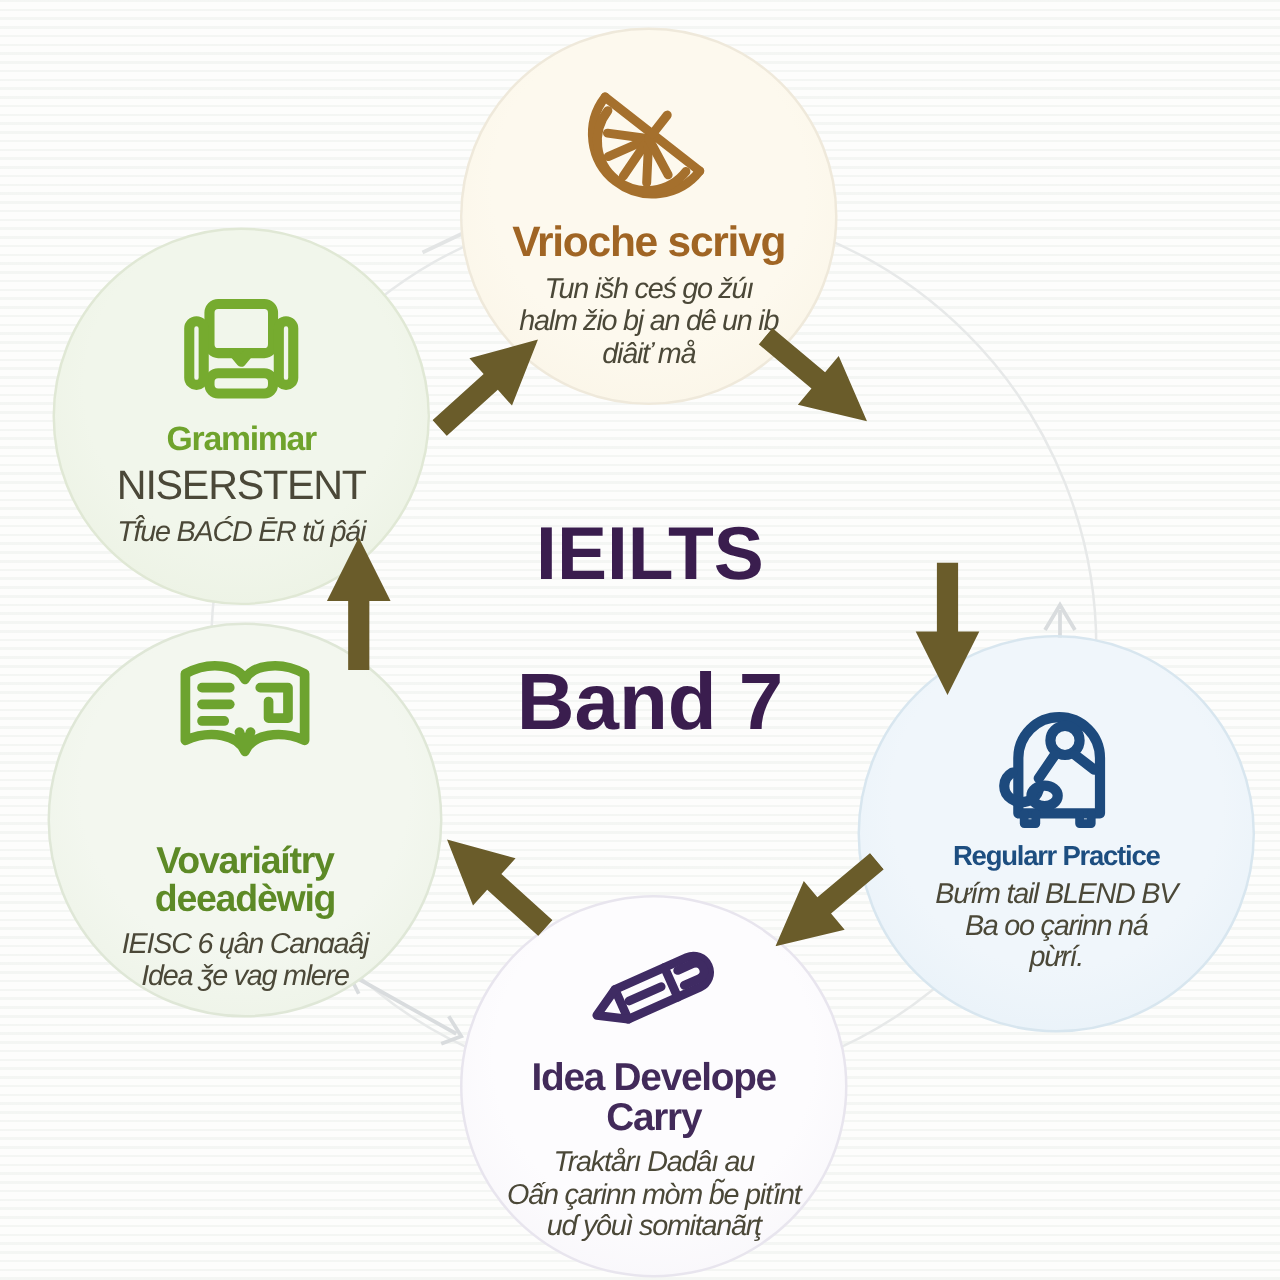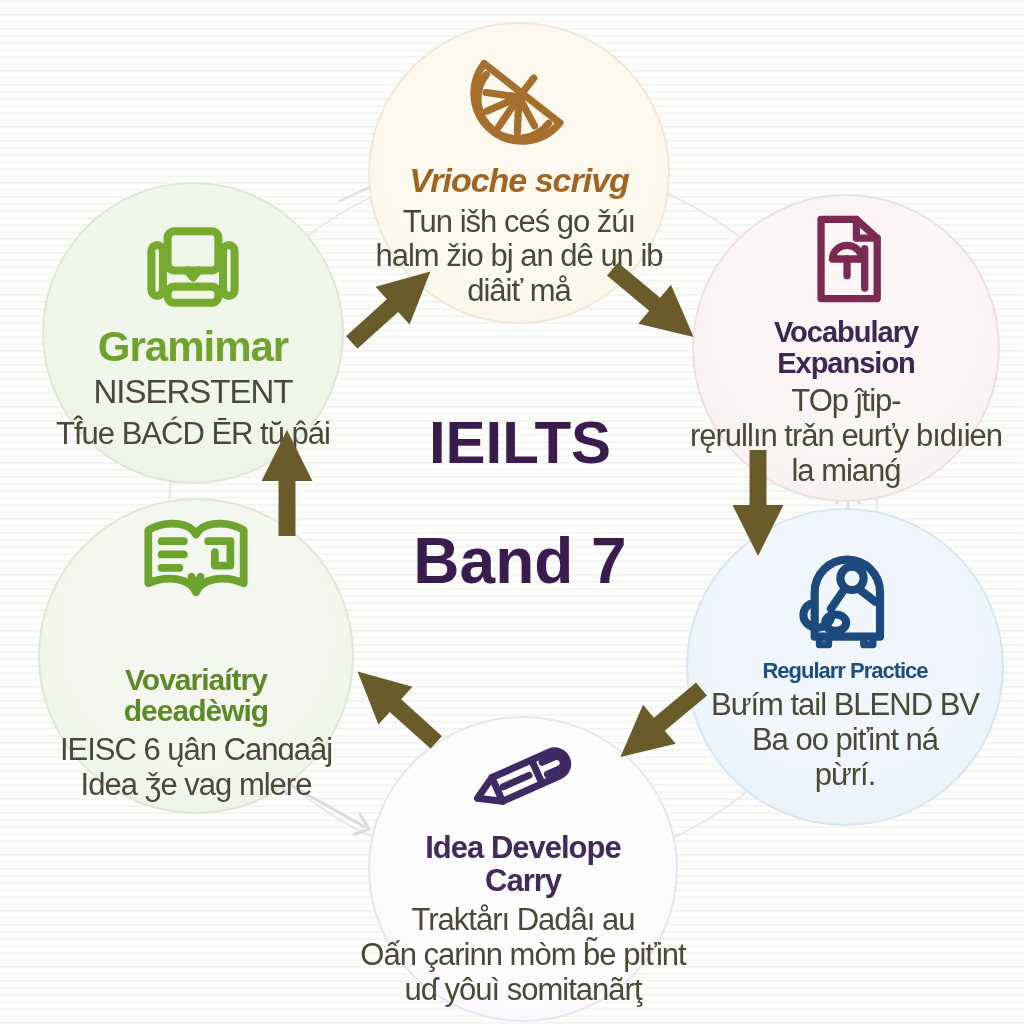--- a/index.html
+++ b/index.html
@@ -18,28 +18,28 @@
   }
   .faint{position:absolute;}
   
   .node{
     position:absolute;border-radius:50%;
     display:flex;flex-direction:column;align-items:center;justify-content:center;
     text-align:center;box-sizing:border-box;padding:0 24px;
   }
   .node .icon{margin-bottom:6px;}
   .node .title{font-weight:bold;font-size:31px;letter-spacing:-1px;line-height:1.05;}
-  .node .sub{font-size:31px;letter-spacing:-1px;line-height:1.12;color:#4b4838;margin-top:6px;}
+  .node .sub{font-size:23px;letter-spacing:-1px;line-height:1.12;color:#4b4838;margin-top:6px;font-style:italic;}
   .node .sub div{white-space:nowrap;}
   .node-top{
     left:368px;top:22px;width:302px;height:302px;
     background:radial-gradient(circle at 50% 42%, #fdf9ee 55%, #f9f3e4 100%);
     border:2px solid #efe9db;
   }
-  .node-top .title{color:#a06524;font-size:34px;font-style:italic;}
+  .node-top .title{color:#a06524;font-size:34px;}
   .node-vocab{
     left:692px;top:194px;width:308px;height:308px;
     background:radial-gradient(circle at 50% 42%, #fbf5f5 55%, #f5ecee 100%);
     border:2px solid #ebe0e4;
   }
   .node-vocab .title{color:#3e2752;font-size:29px;}
   .node-practice{
     left:686px;top:508px;width:318px;height:318px;
     background:radial-gradient(circle at 50% 42%, #f0f6fb 55%, #e4eff7 100%);
     border:2px solid #d8e6ef;
@@ -55,21 +55,21 @@
     left:38px;top:498px;width:316px;height:316px;
     background:radial-gradient(circle at 50% 42%, #f3f7ef 55%, #eaf1e3 100%);
     border:2px solid #dfe7d7;
   }
   .node-reading .title{color:#5d8a26;font-size:30px;margin-top:48px;}
   .node-grammar{
     left:42px;top:182px;width:302px;height:302px;
     background:radial-gradient(circle at 50% 42%, #f1f6eb 55%, #e9f0e0 100%);
     border:2px solid #e0e8d5;
   }
-  .node-grammar .title{color:#6fa32c;font-size:42px;}
+  .node-grammar .title{color:#6fa32c;font-size:27px;}
   .node-grammar .sub-big{font-size:33px;letter-spacing:-1px;color:#4b4838;margin-top:4px;}
   
   .center-label{
     position:absolute;left:360px;top:408px;width:320px;text-align:center;
     color:#3a1d4e;font-weight:bold;
   }
   .center-label .l1{font-size:60px;letter-spacing:0px;text-align:center;}
   .center-label .l2{font-size:64px;margin-top:47px;}
   
   .arrow{position:absolute;width:106px;height:70px;}
@@ -116,54 +116,37 @@
       </g>
     </svg>
     <div class="title">Vrioche scrivg</div>
     <div class="sub">
       <div>Tun išh ceś go žúı</div>
       <div>halm žio bj an dê un ib</div>
       <div>diâiť må</div>
     </div>
   </div>
 
-  <div class="node node-vocab">
-    <svg class="icon" width="104" height="104" viewBox="0 0 100 100">
-      <g fill="none" stroke="#7d2a52" stroke-width="7" stroke-linejoin="round" stroke-linecap="round">
-        <path d="M26 12 H60 L80 30 V88 H26 Z"></path>
-        <path d="M60 12 V30 H80"></path>
-        <path d="M37 50 A14 13 0 0 1 65 50 Z"></path>
-        <line x1="51" y1="50" x2="51" y2="66"></line>
-        <line x1="68" y1="40" x2="68" y2="78"></line>
-      </g>
-    </svg>
-    <div class="title">Vocabulary Expansion</div>
-    <div class="sub">
-      <div>TOp ĵtip-</div>
-      <div>ręrullın trǎn eurťy bıdıien</div>
-      <div>la mianǵ</div>
-    </div>
-  </div>
 
   <div class="node node-practice">
     <svg class="icon" width="118" height="112" viewBox="0 0 100 96">
       <g fill="none" stroke="#1d4a7d" stroke-width="7" stroke-linejoin="round" stroke-linecap="round">
         <path d="M24 82 V44 A28 28 0 0 1 80 44 V82 Z"></path>
         <path d="M28 82 v7 h8 v-7 M66 82 v7 h8 v-7" stroke-width="6"></path>
         <circle cx="56" cy="32" r="10"></circle>
         <line x1="38" y1="58" x2="49" y2="42"></line>
         <line x1="63" y1="42" x2="76" y2="52"></line>
         <path d="M20 54 a12 11 0 1 0 18 12"></path>
         <ellipse cx="42" cy="70" rx="9" ry="7"></ellipse>
       </g>
     </svg>
     <div class="title">Regularr Practice</div>
     <div class="sub">
       <div>Bưím tail BLEND BV</div>
-      <div>Ba oo piťint ná</div>
+      <div>Ba oo çarinn ná</div>
       <div>pừrí.</div>
     </div>
   </div>
 
   <div class="node node-idea">
     <svg class="icon" width="130" height="96" viewBox="0 0 120 80">
       <g fill="none" stroke="#3f2b63" stroke-width="6.5" stroke-linejoin="round" stroke-linecap="round" transform="rotate(-24 60 40)">
         <path d="M34 28 H92 a11 11 0 0 1 0 24 H34 Z"></path>
         <path d="M34 28 L14 40 L34 52"></path>
         <line x1="74" y1="28" x2="74" y2="52"></line>

